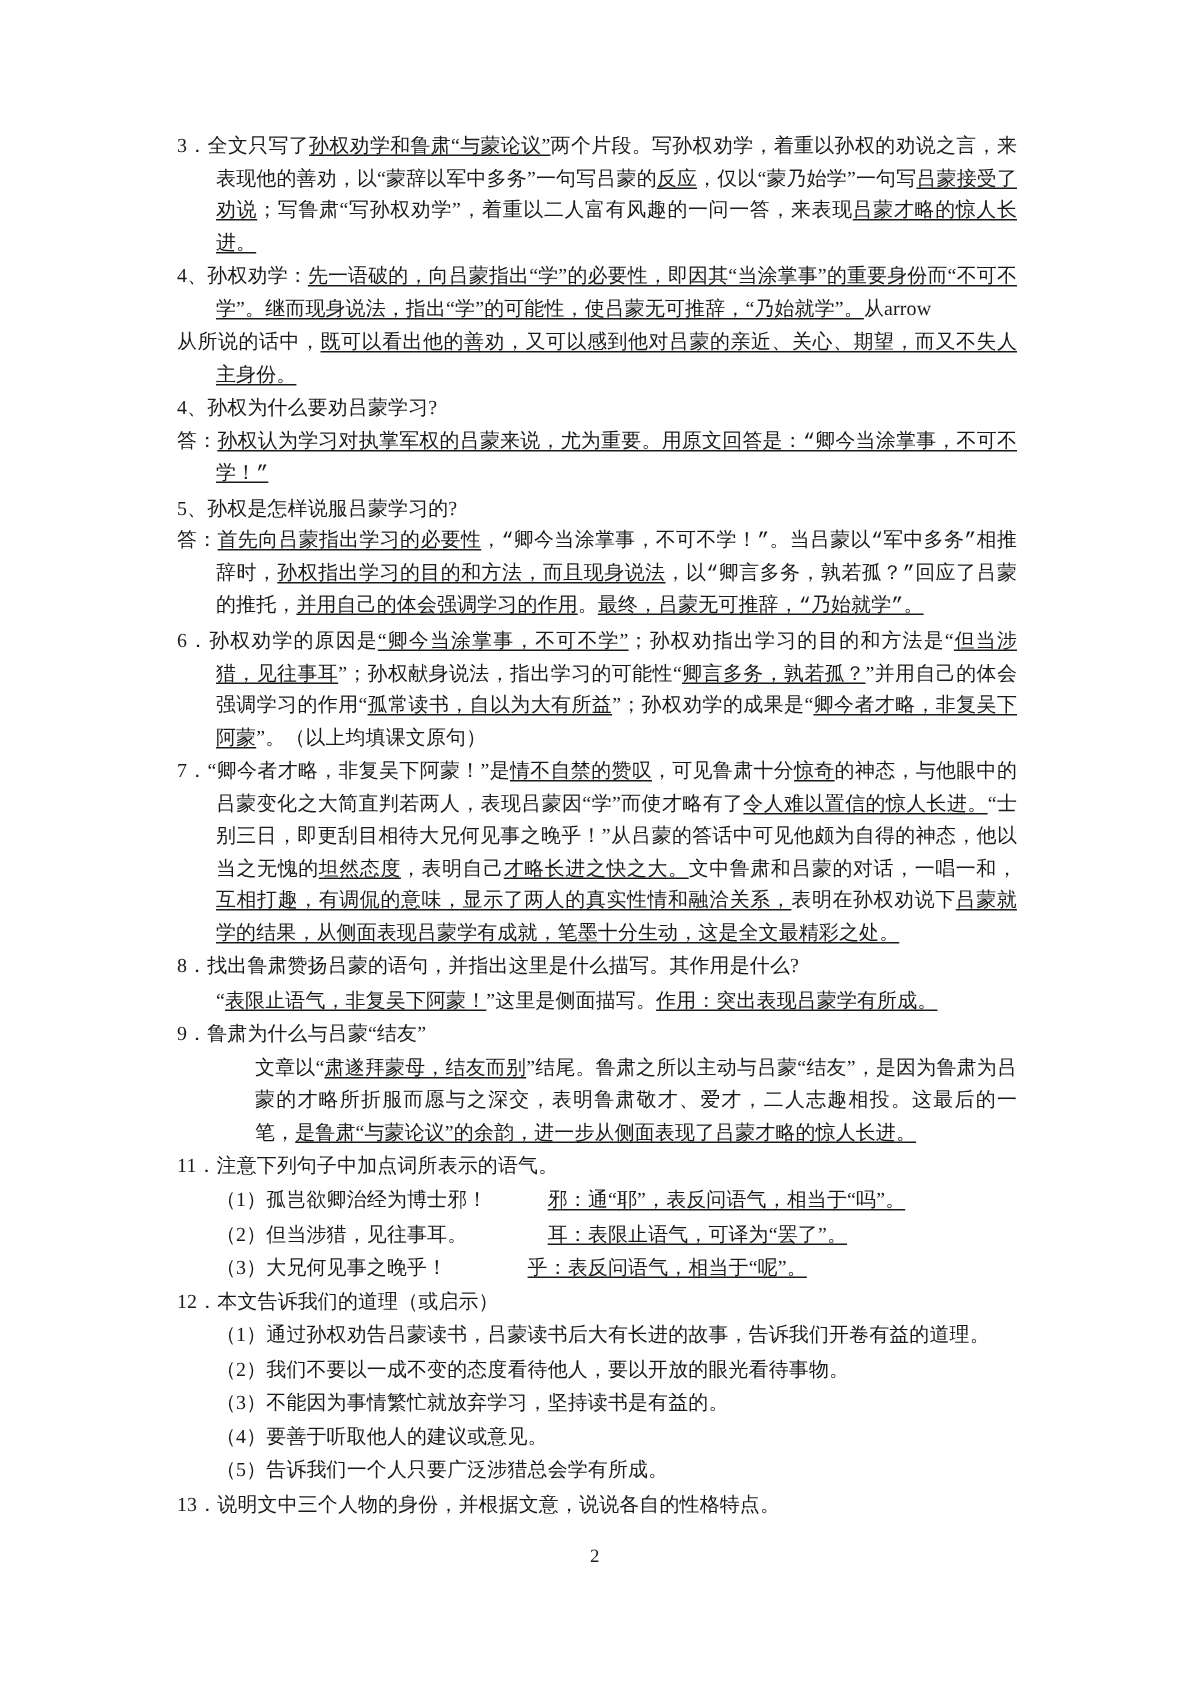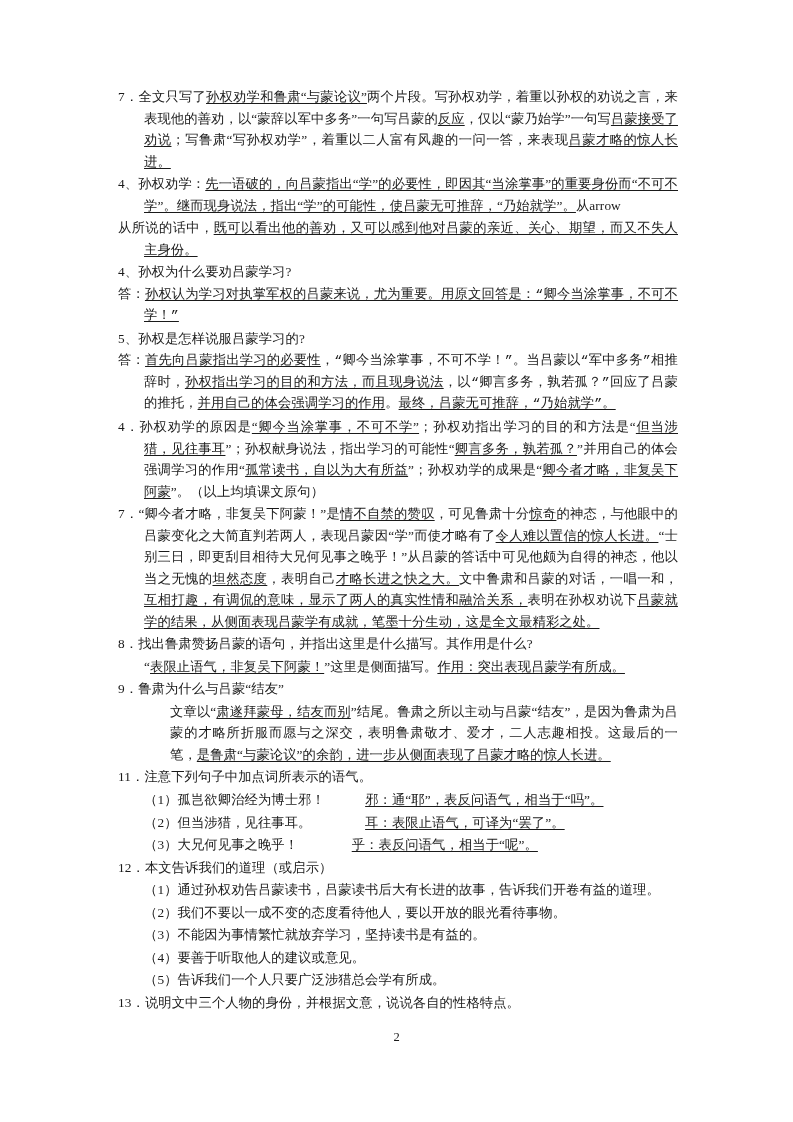--- a/index.html
+++ b/index.html
@@ -68,28 +68,28 @@
     font-size: 12.5px;
     color: #1a1a1a;
     font-family: "Liberation Serif", serif;
   }
 </style>
 </head>
 <body>
 
 <div class="page">
   <div class="content" id="doc-content">
-      <div class="para hang"><span>7．全文只写了</span><span class="u">孙权劝学和鲁肃“与蒙论议”</span><span>两个片段。写孙权劝学，着重以孙权的劝说之言，来表现他的善劝，以“蒙辞以军中多务”一句写吕蒙的</span><span class="u">反应</span><span>，仅以“蒙乃始学”一句写</span><span class="u">吕蒙接受了劝说</span><span>；写鲁肃“写孙权劝学”，着重以二人富有风趣的一问一答，来表现</span><span class="u">吕蒙才略的惊人长进。</span></div>
+      <div class="para hang"><span>3．全文只写了</span><span class="u">孙权劝学和鲁肃“与蒙论议”</span><span>两个片段。写孙权劝学，着重以孙权的劝说之言，来表现他的善劝，以“蒙辞以军中多务”一句写吕蒙的</span><span class="u">反应</span><span>，仅以“蒙乃始学”一句写</span><span class="u">吕蒙接受了劝说</span><span>；写鲁肃“写孙权劝学”，着重以二人富有风趣的一问一答，来表现</span><span class="u">吕蒙才略的惊人长进。</span></div>
       <div class="para hang"><span>4、孙权劝学：</span><span class="u">先一语破的，向吕蒙指出“学”的必要性，即因其“当涂掌事”的重要身份而“不可不学”。继而现身说法，指出“学”的可能性，使吕蒙无可推辞，“乃始就学”。</span><span>从arrow</span></div>
       <div class="para hang"><span>从所说的话中，</span><span class="u">既可以看出他的善劝，又可以感到他对吕蒙的亲近、关心、期望，而又不失人主身份。</span></div>
       <div class="para hang"><span>4、孙权为什么要劝吕蒙学习?</span></div>
       <div class="para ans"><span>答：</span><span class="u">孙权认为学习对执掌军权的吕蒙来说，尤为重要。用原文回答是：“卿今当涂掌事，不可不学！”</span></div>
       <div class="para hang"><span>5、孙权是怎样说服吕蒙学习的?</span></div>
       <div class="para ans"><span>答：</span><span class="u">首先向吕蒙指出学习的必要性</span><span>，“卿今当涂掌事，不可不学！”。当吕蒙以“军中多务”相推辞时，</span><span class="u">孙权指出学习的目的和方法，而且现身说法</span><span>，以“卿言多务，孰若孤？”回应了吕蒙的推托，</span><span class="u">并用自己的体会强调学习的作用</span><span>。</span><span class="u">最终，吕蒙无可推辞，“乃始就学”。</span></div>
-      <div class="para hang"><span>4．孙权劝学的原因是</span><span class="u">“卿今当涂掌事，不可不学”</span><span>；孙权劝指出学习的目的和方法是“</span><span class="u">但当涉猎，见往事耳</span><span>”；孙权献身说法，指出学习的可能性“</span><span class="u">卿言多务，孰若孤？</span><span>”并用自己的体会强调学习的作用“</span><span class="u">孤常读书，自以为大有所益</span><span>”；孙权劝学的成果是“</span><span class="u">卿今者才略，非复吴下阿蒙</span><span>”。（以上均填课文原句）</span></div>
+      <div class="para hang"><span>6．孙权劝学的原因是</span><span class="u">“卿今当涂掌事，不可不学”</span><span>；孙权劝指出学习的目的和方法是“</span><span class="u">但当涉猎，见往事耳</span><span>”；孙权献身说法，指出学习的可能性“</span><span class="u">卿言多务，孰若孤？</span><span>”并用自己的体会强调学习的作用“</span><span class="u">孤常读书，自以为大有所益</span><span>”；孙权劝学的成果是“</span><span class="u">卿今者才略，非复吴下阿蒙</span><span>”。（以上均填课文原句）</span></div>
       <div class="para hang"><span>7．“卿今者才略，非复吴下阿蒙！”是</span><span class="u">情不自禁的赞叹</span><span>，可见鲁肃十分</span><span class="u">惊奇</span><span>的神态，与他眼中的吕蒙变化之大简直判若两人，表现吕蒙因“学”而使才略有了</span><span class="u">令人难以置信的惊人长进。</span><span>“士别三日，即更刮目相待大兄何见事之晚乎！”从吕蒙的答话中可见他颇为自得的神态，他以当之无愧的</span><span class="u">坦然态度</span><span>，表明自己</span><span class="u">才略长进之快之大。</span><span>文中鲁肃和吕蒙的对话，一唱一和，</span><span class="u">互相打趣，有调侃的意味，显示了两人的真实性情和融洽关系，</span><span>表明在孙权劝说下</span><span class="u">吕蒙就学的结果，从侧面表现吕蒙学有成就，笔墨十分生动，这是全文最精彩之处。</span></div>
       <div class="para hang"><span>8．找出鲁肃赞扬吕蒙的语句，并指出这里是什么描写。其作用是什么?</span></div>
       <div class="para sub"><span>“</span><span class="u">表限止语气，非复吴下阿蒙！</span><span>”这里是侧面描写。</span><span class="u">作用：突出表现吕蒙学有所成。</span></div>
       <div class="para hang"><span>9．鲁肃为什么与吕蒙“结友”</span></div>
       <div class="para sub3"><span>文章以“</span><span class="u">肃遂拜蒙母，结友而别</span><span>”结尾。鲁肃之所以主动与吕蒙“结友”，是因为鲁肃为吕蒙的才略所折服而愿与之深交，表明鲁肃敬才、爱才，二人志趣相投。这最后的一笔，</span><span class="u">是鲁肃“与蒙论议”的余韵，进一步从侧面表现了吕蒙才略的惊人长进。</span></div>
       <div class="para hang"><span>11．注意下列句子中加点词所表示的语气。</span></div>
       <div class="para sub2"><span>（1）孤岂欲卿治经为博士邪！</span><span>　　　</span><span class="u">邪：通“耶”，表反问语气，相当于“吗”。</span></div>
       <div class="para sub2"><span>（2）但当涉猎，见往事耳。</span><span>　　　　</span><span class="u">耳：表限止语气，可译为“罢了”。</span></div>
       <div class="para sub2"><span>（3）大兄何见事之晚乎！</span><span>　　　　</span><span class="u">乎：表反问语气，相当于“呢”。</span></div>
       <div class="para hang"><span>12．本文告诉我们的道理（或启示）</span></div>

